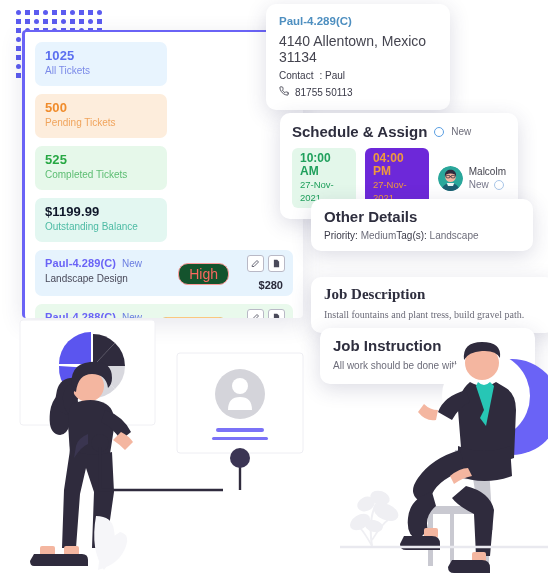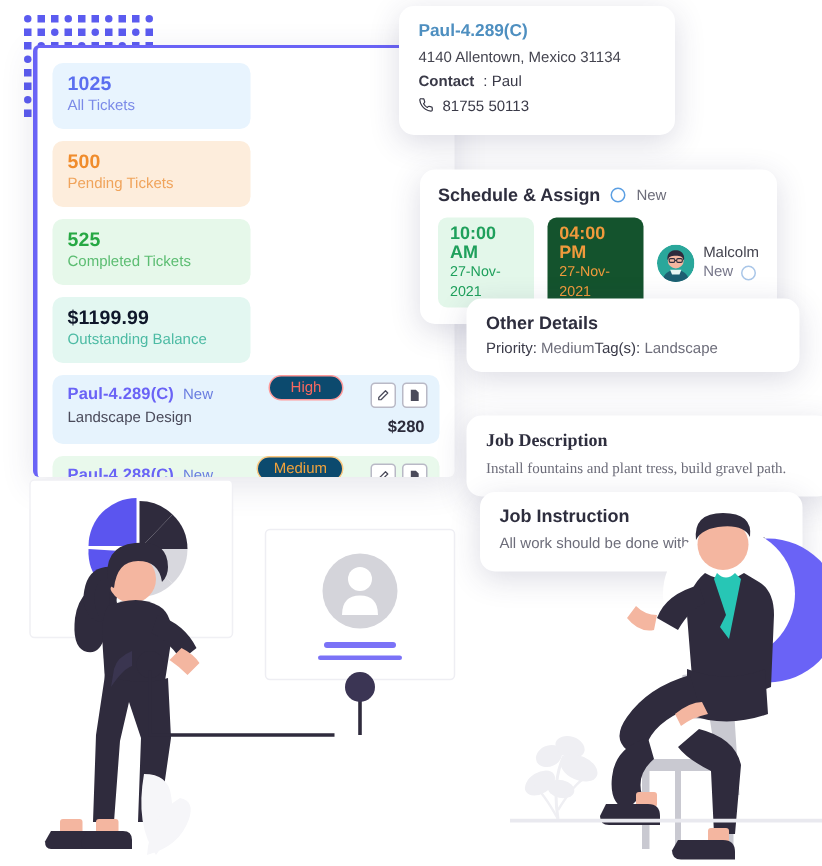--- a/index.html
+++ b/index.html
@@ -38,62 +38,62 @@
   .trow { position:relative; height:46px; border-radius:7px; padding:7px 10px; }
   .trow.r0 { background:#e6f3fd; }
   .trow.r1 { background:#e9f9ec; }
   .trow .line1 { display:flex; align-items:center; gap:6px; }
   .tid   { font-size:11px; font-weight:bold; color:#6a63f6; letter-spacing:.1px; }
   .tnew  { font-size:10px; color:#6a7de0; }
   .ttitle{ font-size:10px; color:#4a4a5a; margin-top:4px; }
   .tprice{ position:absolute; right:10px; bottom:5px; font-size:11px; font-weight:bold; color:#2b2b3b; }
 
   .pill {
-    position:absolute; right:64px; top:0;
+    position:absolute; right:64px; top:13px;
     min-width:50px; text-align:center;
-    font-size:10px; padding:2px 10px; border-radius:10px;
-    background:#0c4a6e; border:1px solid #ddd; color:#999;
+    font-size:14px; padding:2px 10px; border-radius:10px;
+    background:#14532d; border:1px solid #ddd; color:#999;
   }
   .pill.high   { border-color:#ff9a9a; color:#f9685f; }
   .pill.medium { border-color:#fbc77e; color:#f0a23c; }
 
   .acts { position:absolute; right:8px; top:5px; display:flex; gap:4px; }
   .act {
     width:17px; height:17px; border:1px solid #b9b9c6; border-radius:3px;
     background:#fff; display:flex; align-items:center; justify-content:center;
   }
   .act svg { width:9px; height:9px; }
 
   
   .fcard {
     position:absolute; background:#fff; border-radius:10px;
     box-shadow: 0 5px 20px rgba(50,50,95,.17);
   }
-  .fcard h4 { font-size:12px; font-weight:bold; color:#2e2e3e; }
+  .fcard h4 { font-size:15px; font-weight:bold; color:#2e2e3e; }
 
   
   #contact-card { left:266px; top:4px; width:184px; padding:11px 13px 12px 13px; }
   #contact-card .cname { font-size:11.5px; font-weight:bold; color:#4e8fc0; }
-  #contact-card .caddr { font-size:10px; color:#44444f; margin-top:6px; }
+  #contact-card .caddr { font-size:14px; color:#44444f; margin-top:6px; }
   #contact-card .crow  { font-size:10px; color:#3a3a48; margin-top:5px; display:flex; align-items:center; gap:6px; }
-  #contact-card .clabel{ font-weight:bold; }
+  #contact-card .clabel{ font-weight:normal; }
   #contact-card svg { width:10px; height:10px; flex:none; }
 
   
   #schedule-card { left:280px; top:113px; width:238px; padding:10px 12px 11px 12px; }
   .schead { display:flex; align-items:center; gap:7px; }
   .radio { width:10px; height:10px; border:1.6px solid #5b9fe3; border-radius:50%; display:inline-block; }
   .radio.grey { border-color:#a9c6e8; }
   .schead .st { font-size:10px; color:#6d6d7a; }
   .scbody { display:flex; align-items:center; gap:9px; margin-top:8px; }
   .timebox { border-radius:6px; padding:4px 8px; width:72px; }
   .timebox .t1 { font-size:12px; font-weight:bold; line-height:13px; }
   .timebox .t2 { font-size:9.5px; line-height:13px; }
   .timebox.g { background:#e3f7ea; } .timebox.g .t1,.timebox.g .t2{ color:#1fa05c; }
-  .timebox.o { background:#14532d; } .timebox.o .t1,.timebox.o .t2{ color:#f09a3c; }
+  .timebox.o { background:#6d28d9; } .timebox.o .t1,.timebox.o .t2{ color:#f09a3c; }
   .assignee { display:flex; align-items:center; gap:6px; }
   .avatar { width:25px; height:25px; border-radius:50%; overflow:hidden; flex:none; }
   .assignee .an { font-size:10px; color:#44444f; line-height:13px; }
   .assignee .ar { font-size:10px; color:#77778a; line-height:13px; display:flex; align-items:center; gap:5px; }
 
   
   #other-card { left:311px; top:199px; width:222px; padding:9px 13px 10px 13px; }
   .odrow { display:flex; margin-top:5px; }
   .odrow span { font-size:10px; color:#6d6d7a; }
   .odrow b { font-weight:normal; color:#3a3a48; }

